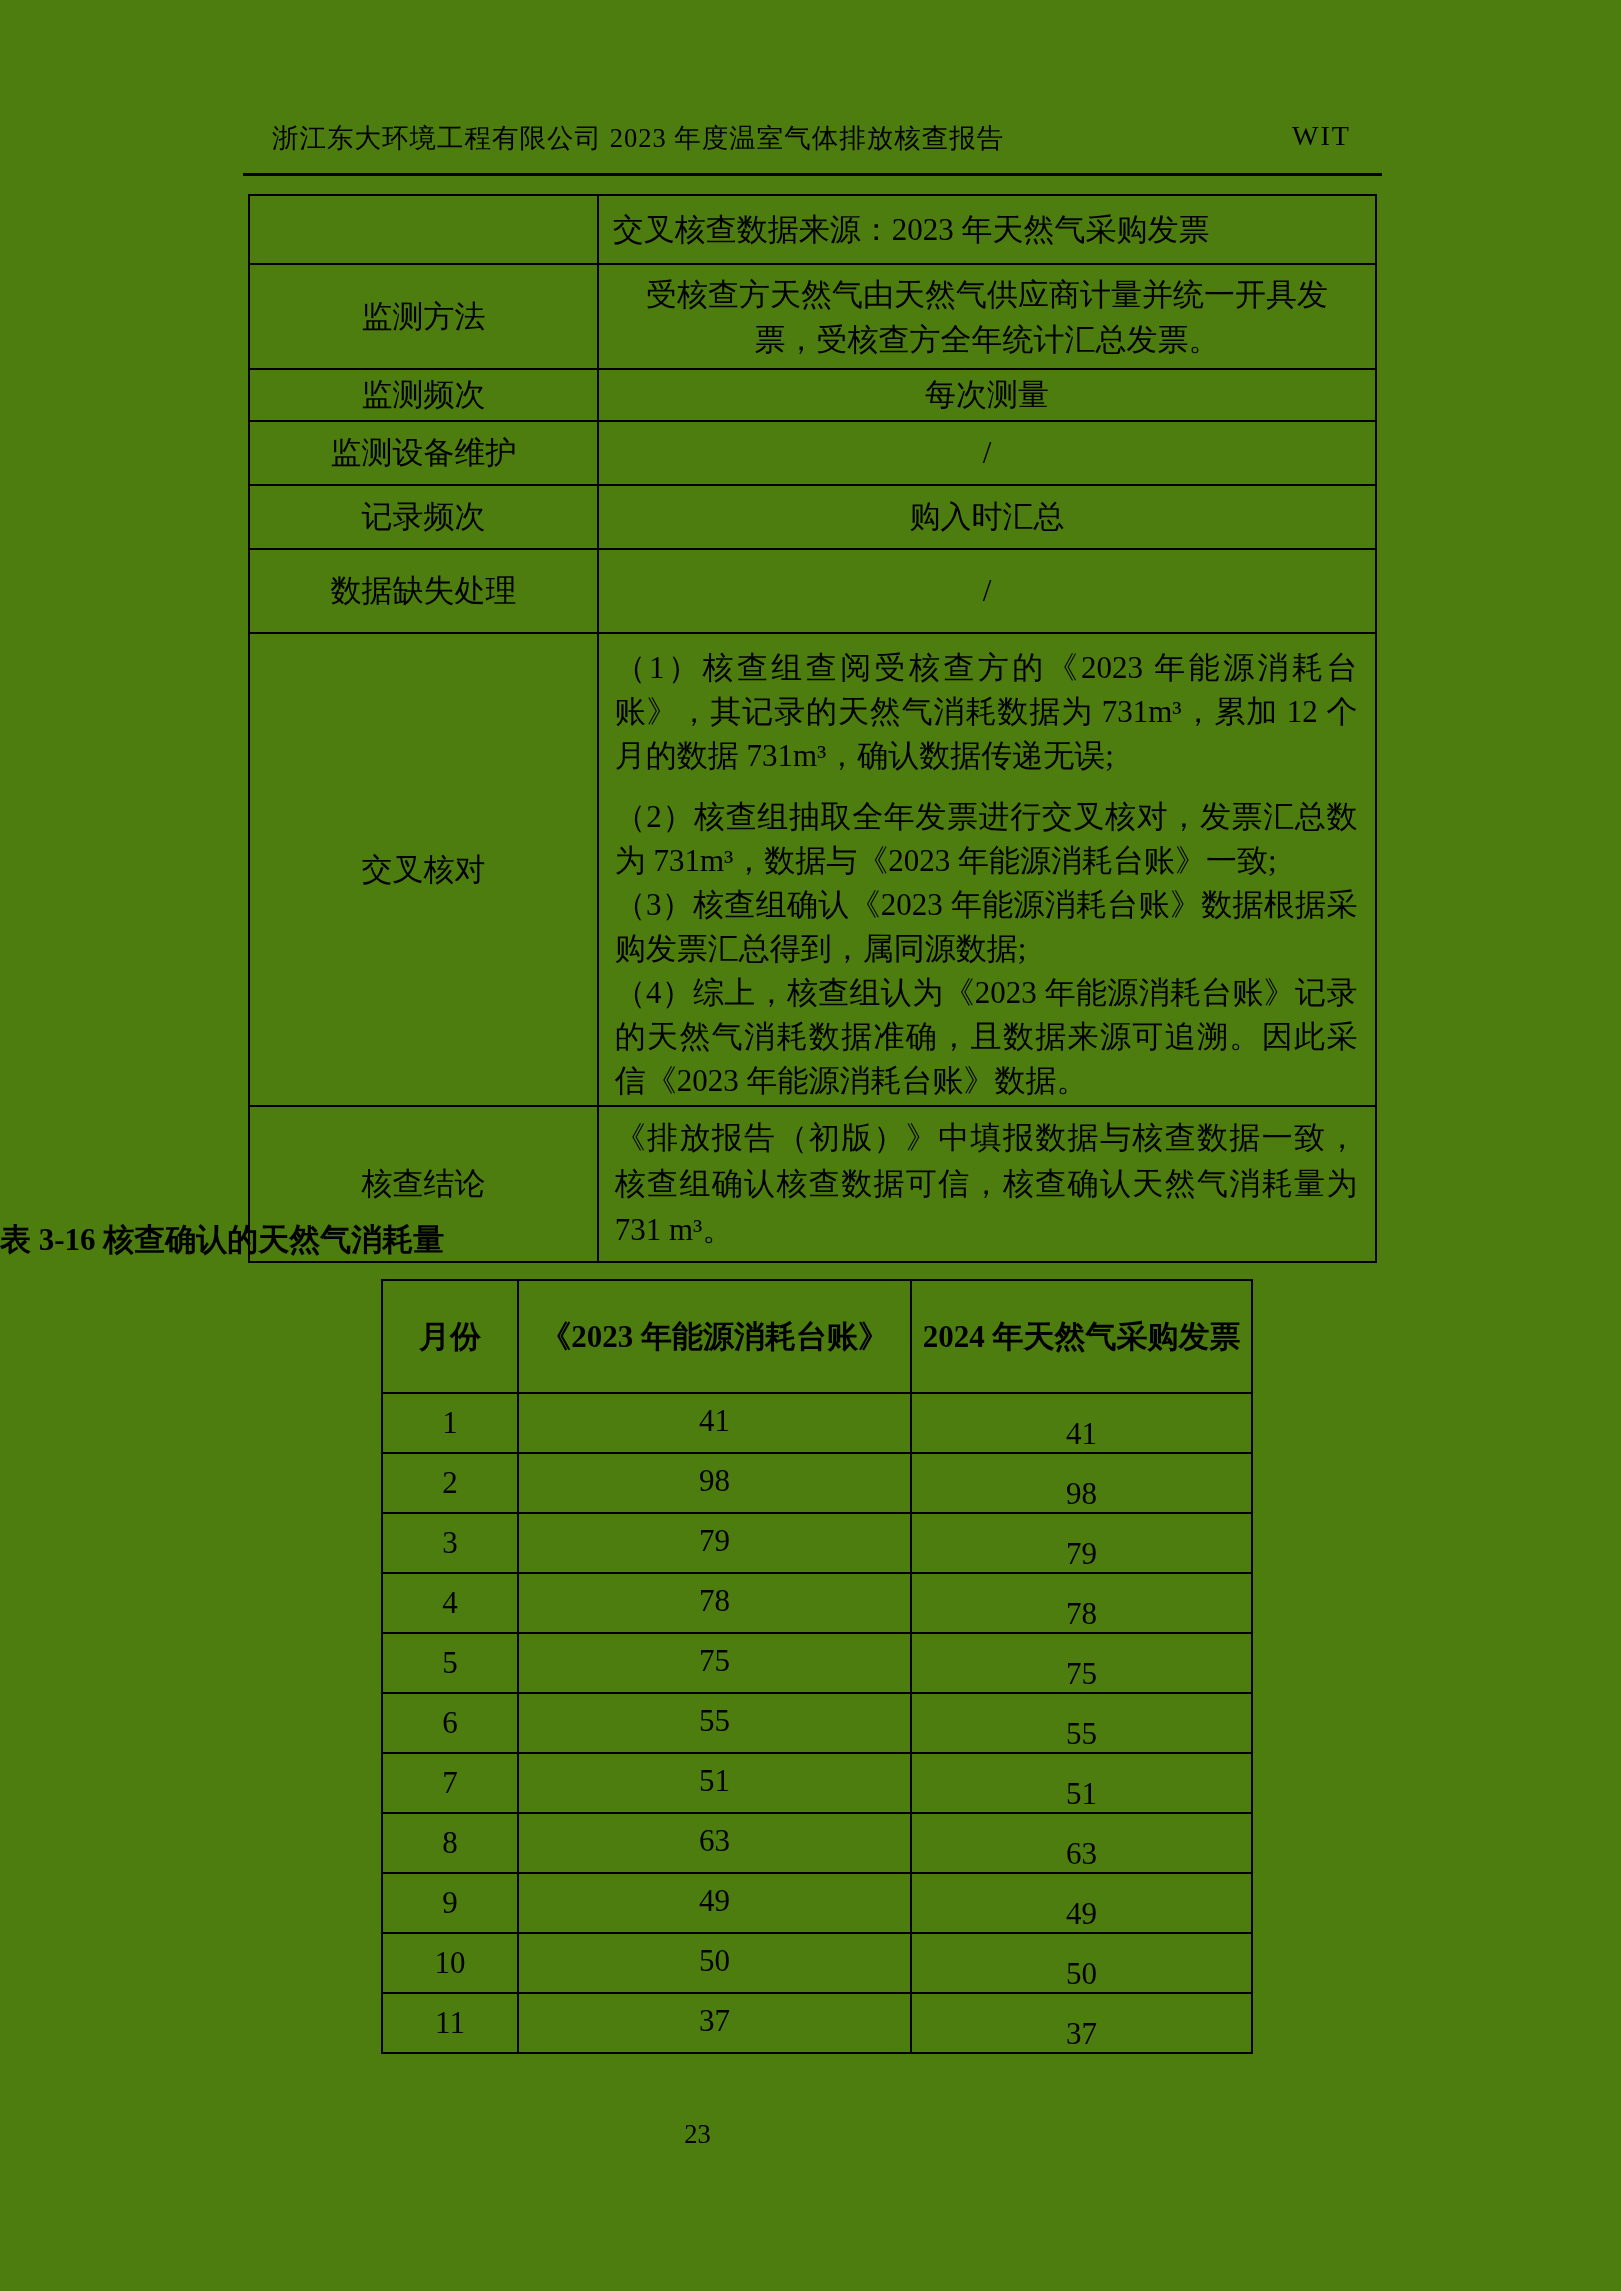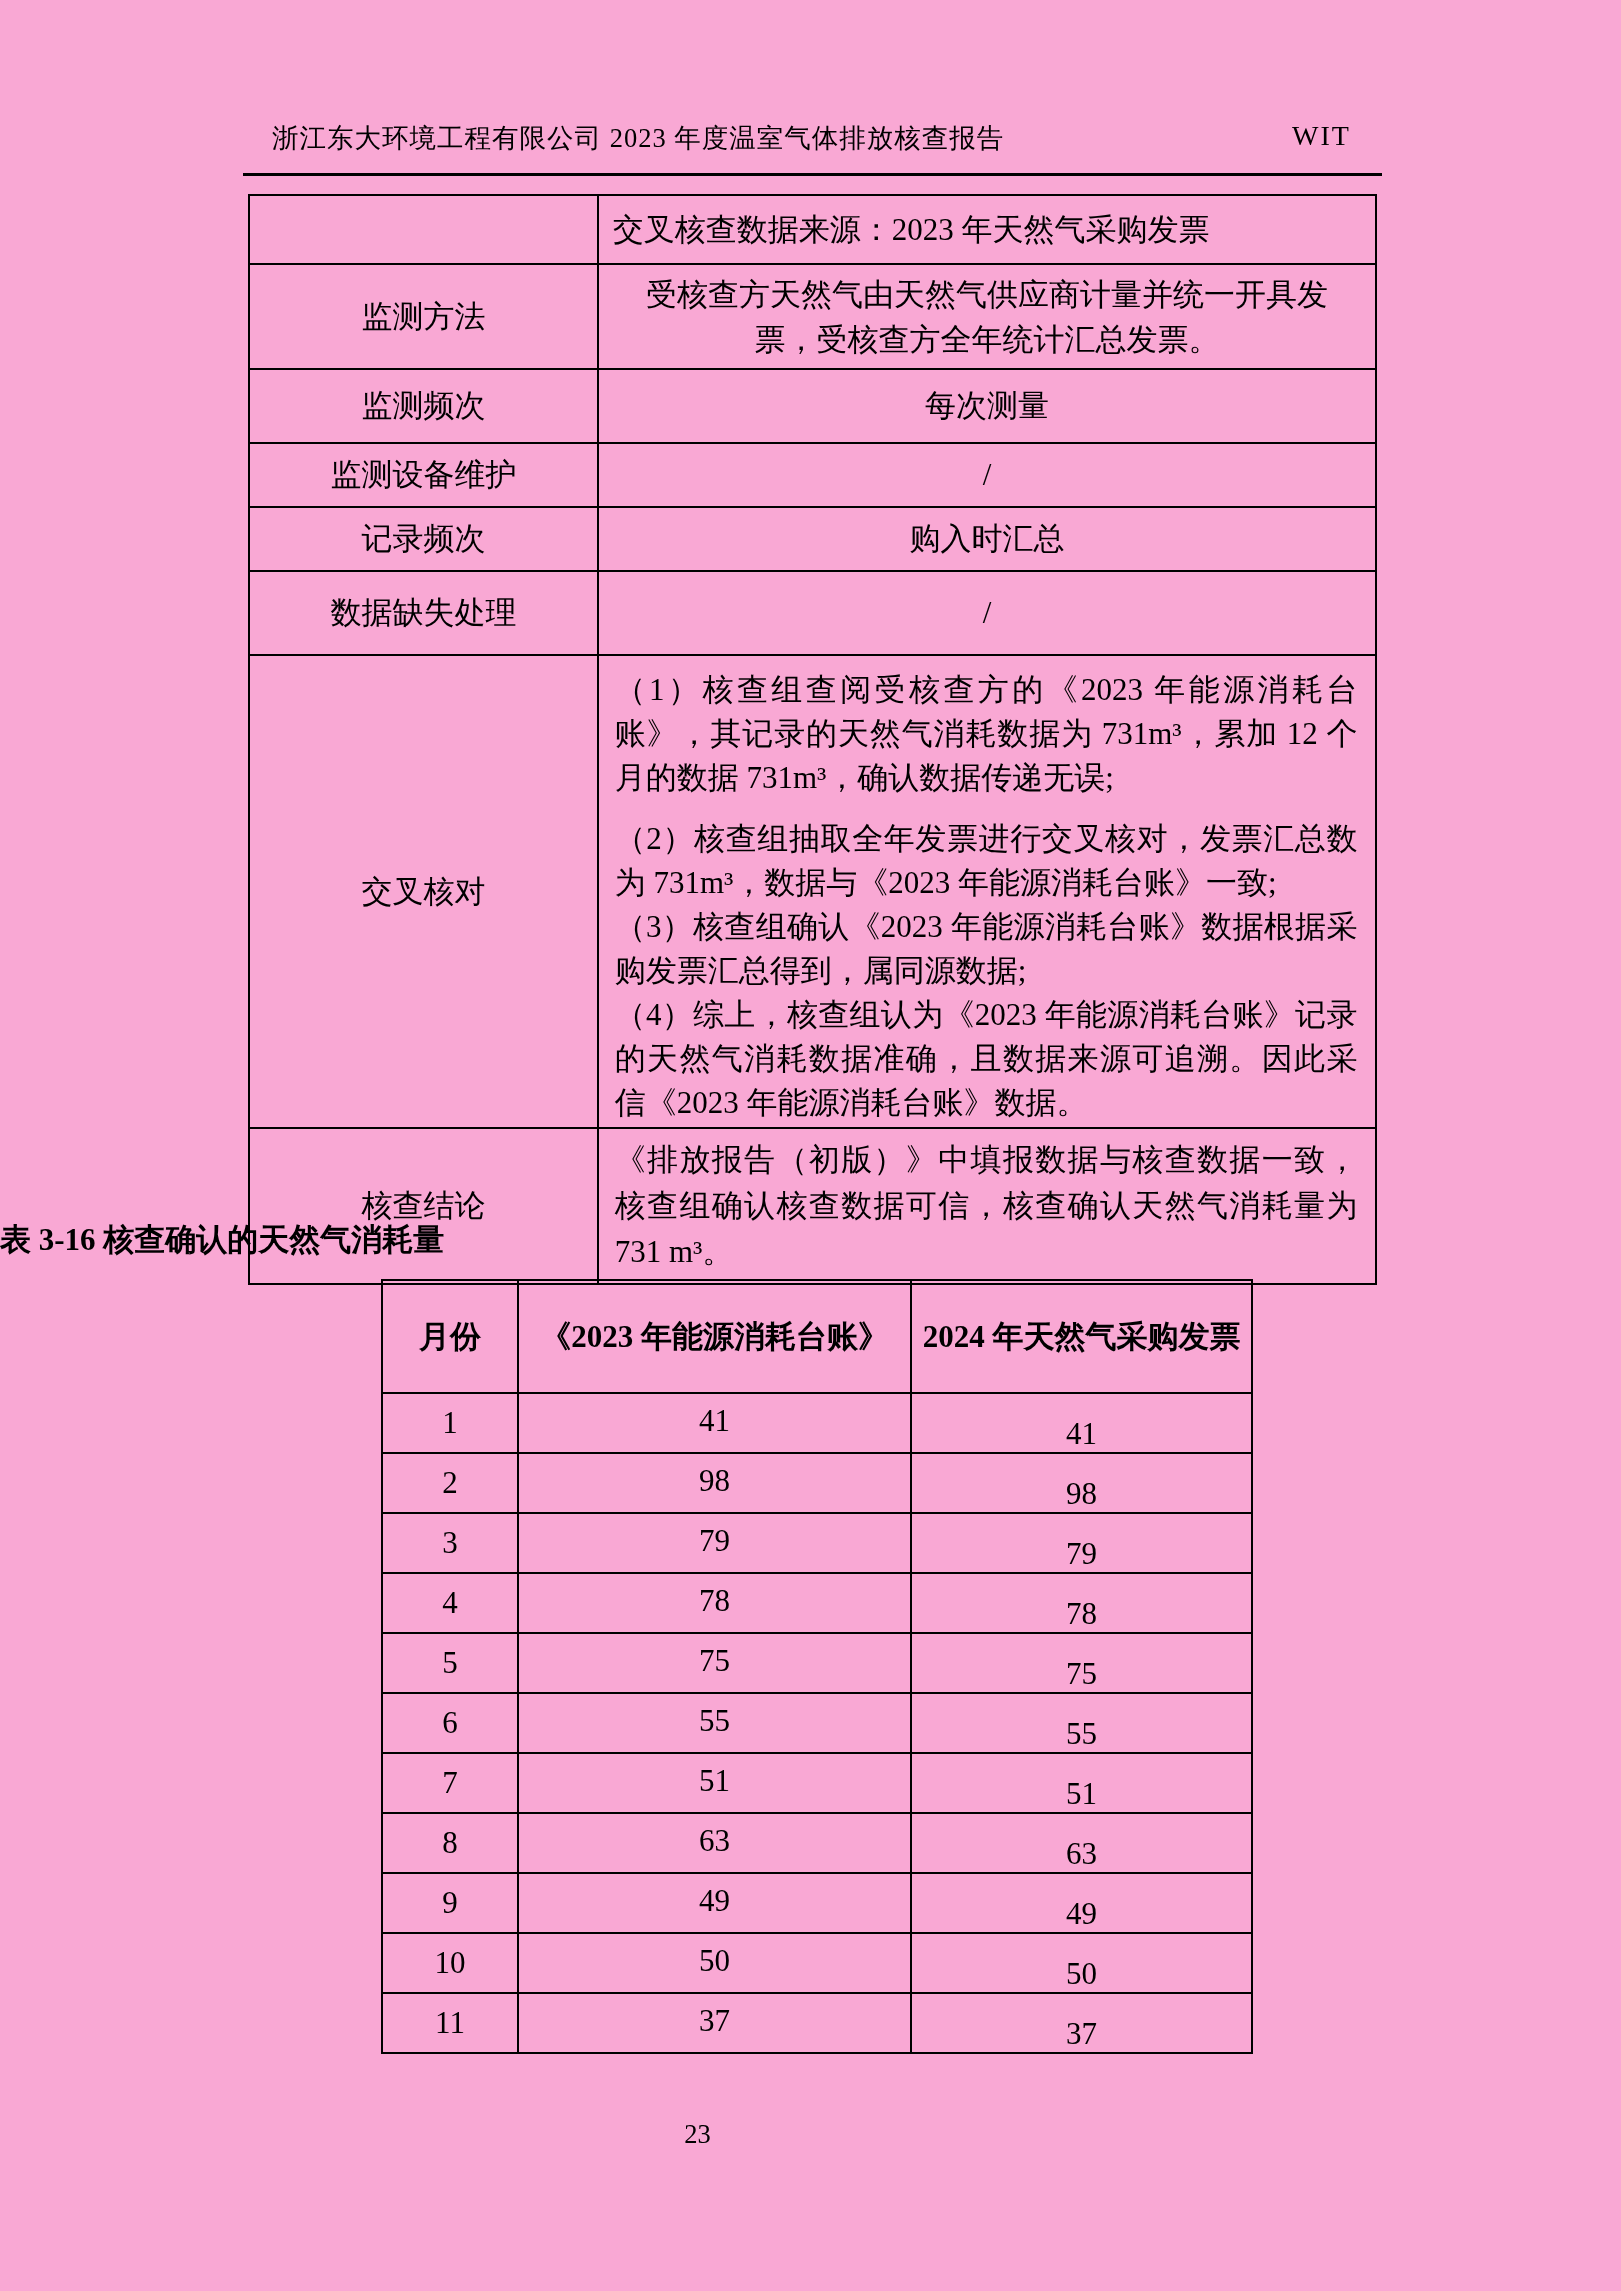--- a/index.html
+++ b/index.html
@@ -1,21 +1,21 @@
 <!DOCTYPE html>
 <html><head>
 <meta charset="utf-8">
 <style>
   * { margin: 0; padding: 0; box-sizing: border-box; }
   html, body { background: #ffffff; }
   .page {
     position: relative;
     width: 1621px;
     height: 2292px;
-    background: #f9a8d4;
+    background: #4d7c0f;
     color: #000000;
     font-family: "Liberation Serif", "DejaVu Serif", serif;
     overflow: hidden;
   }
 
   
   .header-title {
     position: absolute;
     left: 272px;
     top: 120px;
@@ -131,21 +131,21 @@
       </colgroup>
     <tbody>
       <tr style="height:69px">
         <td></td>
         <td class="cell-left">交叉核查数据来源：2023 年天然气采购发票</td>
       </tr>
       <tr style="height:105px">
         <td>监测方法</td>
         <td class="method-cell">受核查方天然气由天然气供应商计量并统一开具发票，受核查方全年统计汇总发票。</td>
       </tr>
-      <tr style="height:74px">
+      <tr style="height:52px">
         <td>监测频次</td>
         <td>每次测量</td>
       </tr>
       <tr style="height:64px">
         <td>监测设备维护</td>
         <td>/</td>
       </tr>
       <tr style="height:64px">
         <td>记录频次</td>
         <td>购入时汇总</td>

